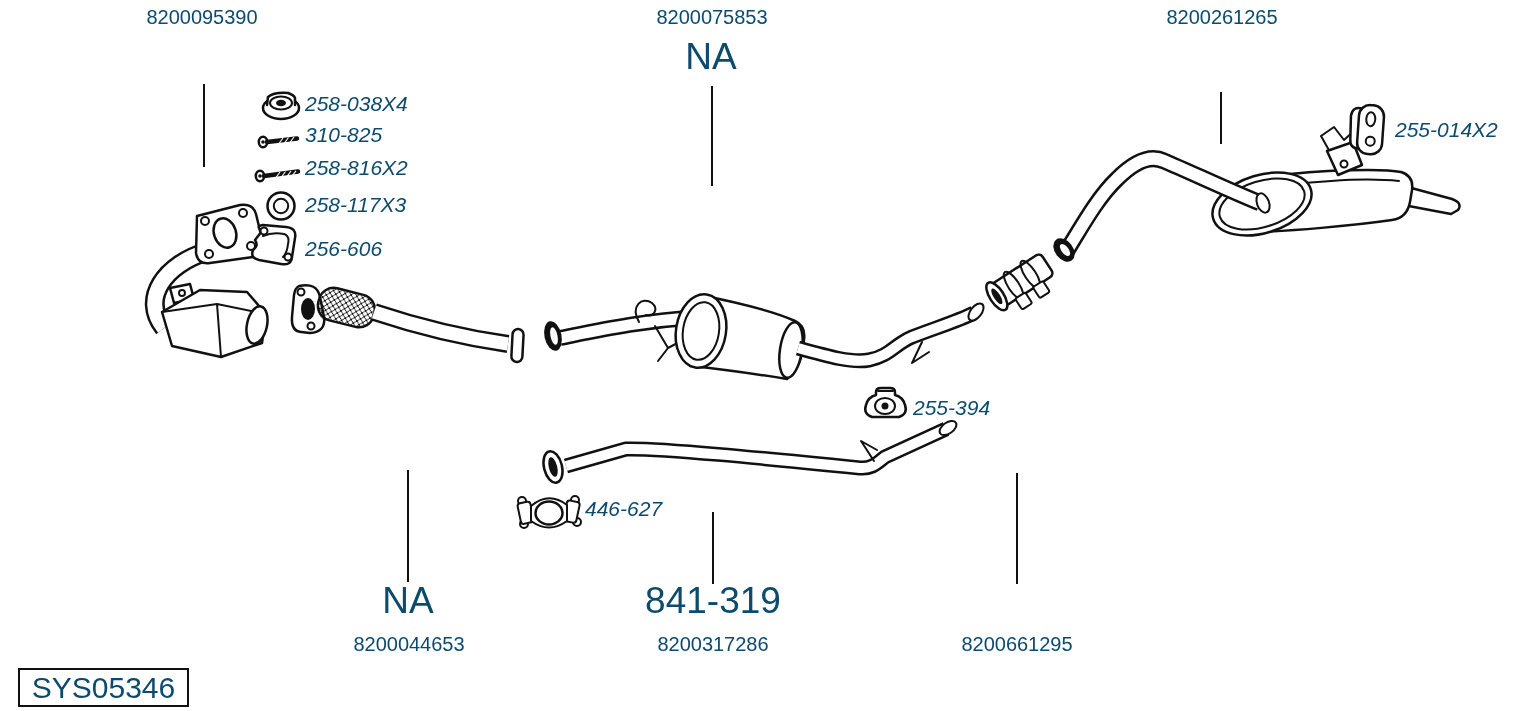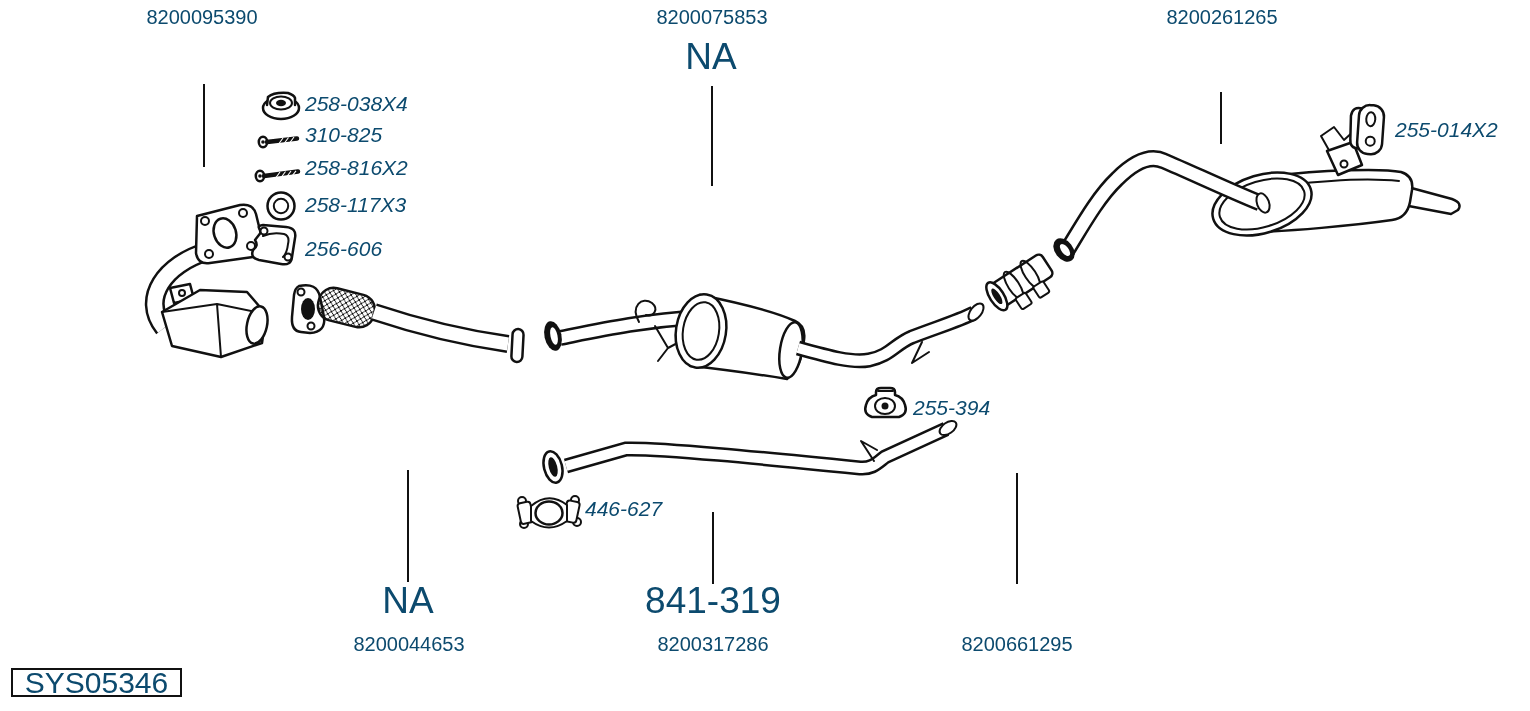--- a/index.html
+++ b/index.html
@@ -195,17 +195,17 @@
   <div class="lbl hw" style="left:585px;top:498px">446-627</div>
 
   <div class="lbl bigref ctr" style="left:408px;top:582px">NA</div>
   <div class="lbl oe ctr" style="left:409px;top:634px">8200044653</div>
 
   <div class="lbl bigref ctr" style="left:713px;top:582px">841-319</div>
   <div class="lbl oe ctr" style="left:713px;top:634px">8200317286</div>
 
   <div class="lbl oe ctr" style="left:1017px;top:634px">8200661295</div>
 
-  <div class="sysbox" style="left:11px;top:668px;width:171px;height:29px">
+  <div class="sysbox" style="left:18px;top:668px;width:171px;height:39px">
     <span>SYS05346</span>
   </div>
 
 </div>
 
 </body></html>

